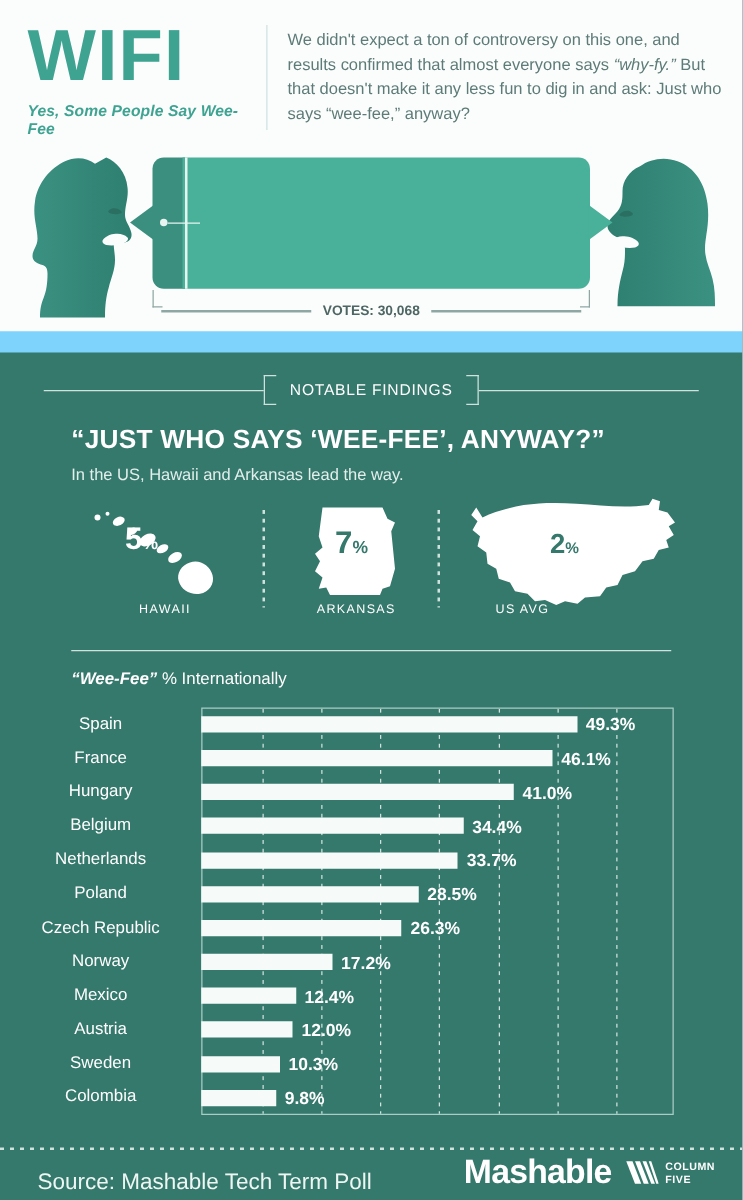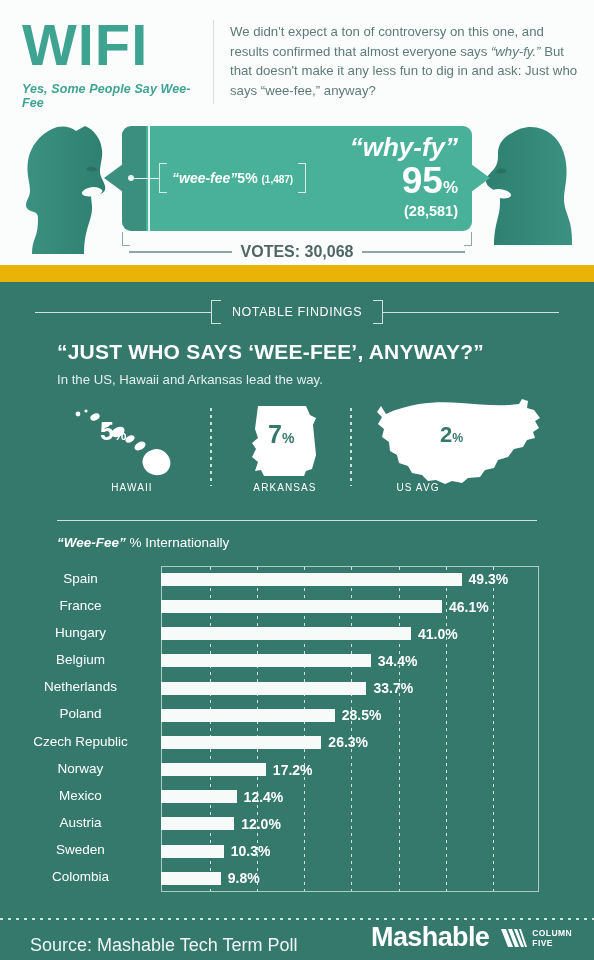--- a/index.html
+++ b/index.html
@@ -2,21 +2,21 @@
 <html><head>
 <meta charset="utf-8">
 <style>
   html,body{margin:0;padding:0;}
   body{
     width:594px;height:960px;
     font-family:"Liberation Sans", sans-serif;
     background:#ffffff;
     overflow:hidden;
   }
-  .page{position:relative;width:594px;height:960px;background:#eab308;overflow:hidden;}
+  .page{position:relative;width:594px;height:960px;background:#7dd3fc;overflow:hidden;}
 
   
   .header{position:relative;height:120px;background:#fbfdfc;}
   .logo-block{position:absolute;left:22px;top:16px;width:185px;}
   .wifi-word{
     font-size:58px;font-weight:bold;letter-spacing:1px;color:#3fa392;
     line-height:1;font-family:"Liberation Sans", sans-serif;
   }
   .logo-sub{
     margin-top:8px;font-size:12.5px;font-weight:bold;font-style:italic;
@@ -75,21 +75,21 @@
   .why-pct{font-size:37px;font-weight:bold;line-height:1;margin-top:1px;}
   .why-pct small{font-size:17px;font-weight:bold;}
   .why-n{font-size:14.5px;font-weight:bold;margin-top:4px;}
 
   .votes{position:absolute;left:122px;top:112px;width:350px;height:22px;}
   .votes-brk{position:absolute;top:0;width:7px;height:13px;border:1.5px solid #8fa7a3;}
   .votes-brk.l{left:0;border-right:none;border-top:none;}
   .votes-brk.r{right:0;border-left:none;border-top:none;}
   .votes-linewrap{position:absolute;left:7px;right:7px;top:11px;display:flex;align-items:center;}
   .votes-line{flex:1;height:1.5px;background:#8fa7a3;}
-  .votes-label{padding:0 9px;font-size:16px;font-weight:bold;color:#4e6663;white-space:nowrap;}
+  .votes-label{padding:0 9px;font-size:11px;font-weight:bold;color:#4e6663;white-space:nowrap;}
 
   
   .body-green{position:absolute;left:0;top:265px;width:594px;height:695px;background:#35786c;margin-top:17px;}
 
   .findings{position:absolute;left:35px;top:18px;width:524px;height:24px;display:flex;align-items:center;}
   .f-line{flex:1;height:1px;background:#cfe2de;}
   .f-brk{width:9px;height:22px;border:1.4px solid #cfe2de;}
   .f-brk.l{border-right:none;}
   .f-brk.r{border-left:none;}
   .f-label{padding:0 11px;font-size:12.5px;color:#ffffff;letter-spacing:.6px;white-space:nowrap;}
@@ -183,32 +183,21 @@
     <div class="bubble-wrap">
       <div class="tail-left"></div>
       <div class="bubble-dark"></div>
       <div class="bubble-light"></div>
       <div class="bubble-sep"></div>
       <div class="tail-right"></div>
 
       <div class="dot-marker"></div>
       <div class="lead-line"></div>
 
-      <div class="wee-callout">
-        <span class="brk brk-l"></span>
-        <span class="wee-txt"><span>“wee-fee”</span><span class="wee-pct">5%</span>
-          <span class="wee-n">(1,487)</span></span>
-        <span class="brk brk-r"></span>
-      </div>
-
-      <div class="why-block">
-        <div class="why-word">“why-fy”</div>
-        <div class="why-pct"><span>95</span><small>%</small></div>
-        <div class="why-n">(28,581)</div>
-      </div>
+
     </div>
 
     <div class="votes">
       <div class="votes-brk l"></div>
       <div class="votes-brk r"></div>
       <div class="votes-linewrap">
         <span class="votes-line"></span>
         <span class="votes-label">VOTES: 30,068</span>
         <span class="votes-line"></span>
       </div>

